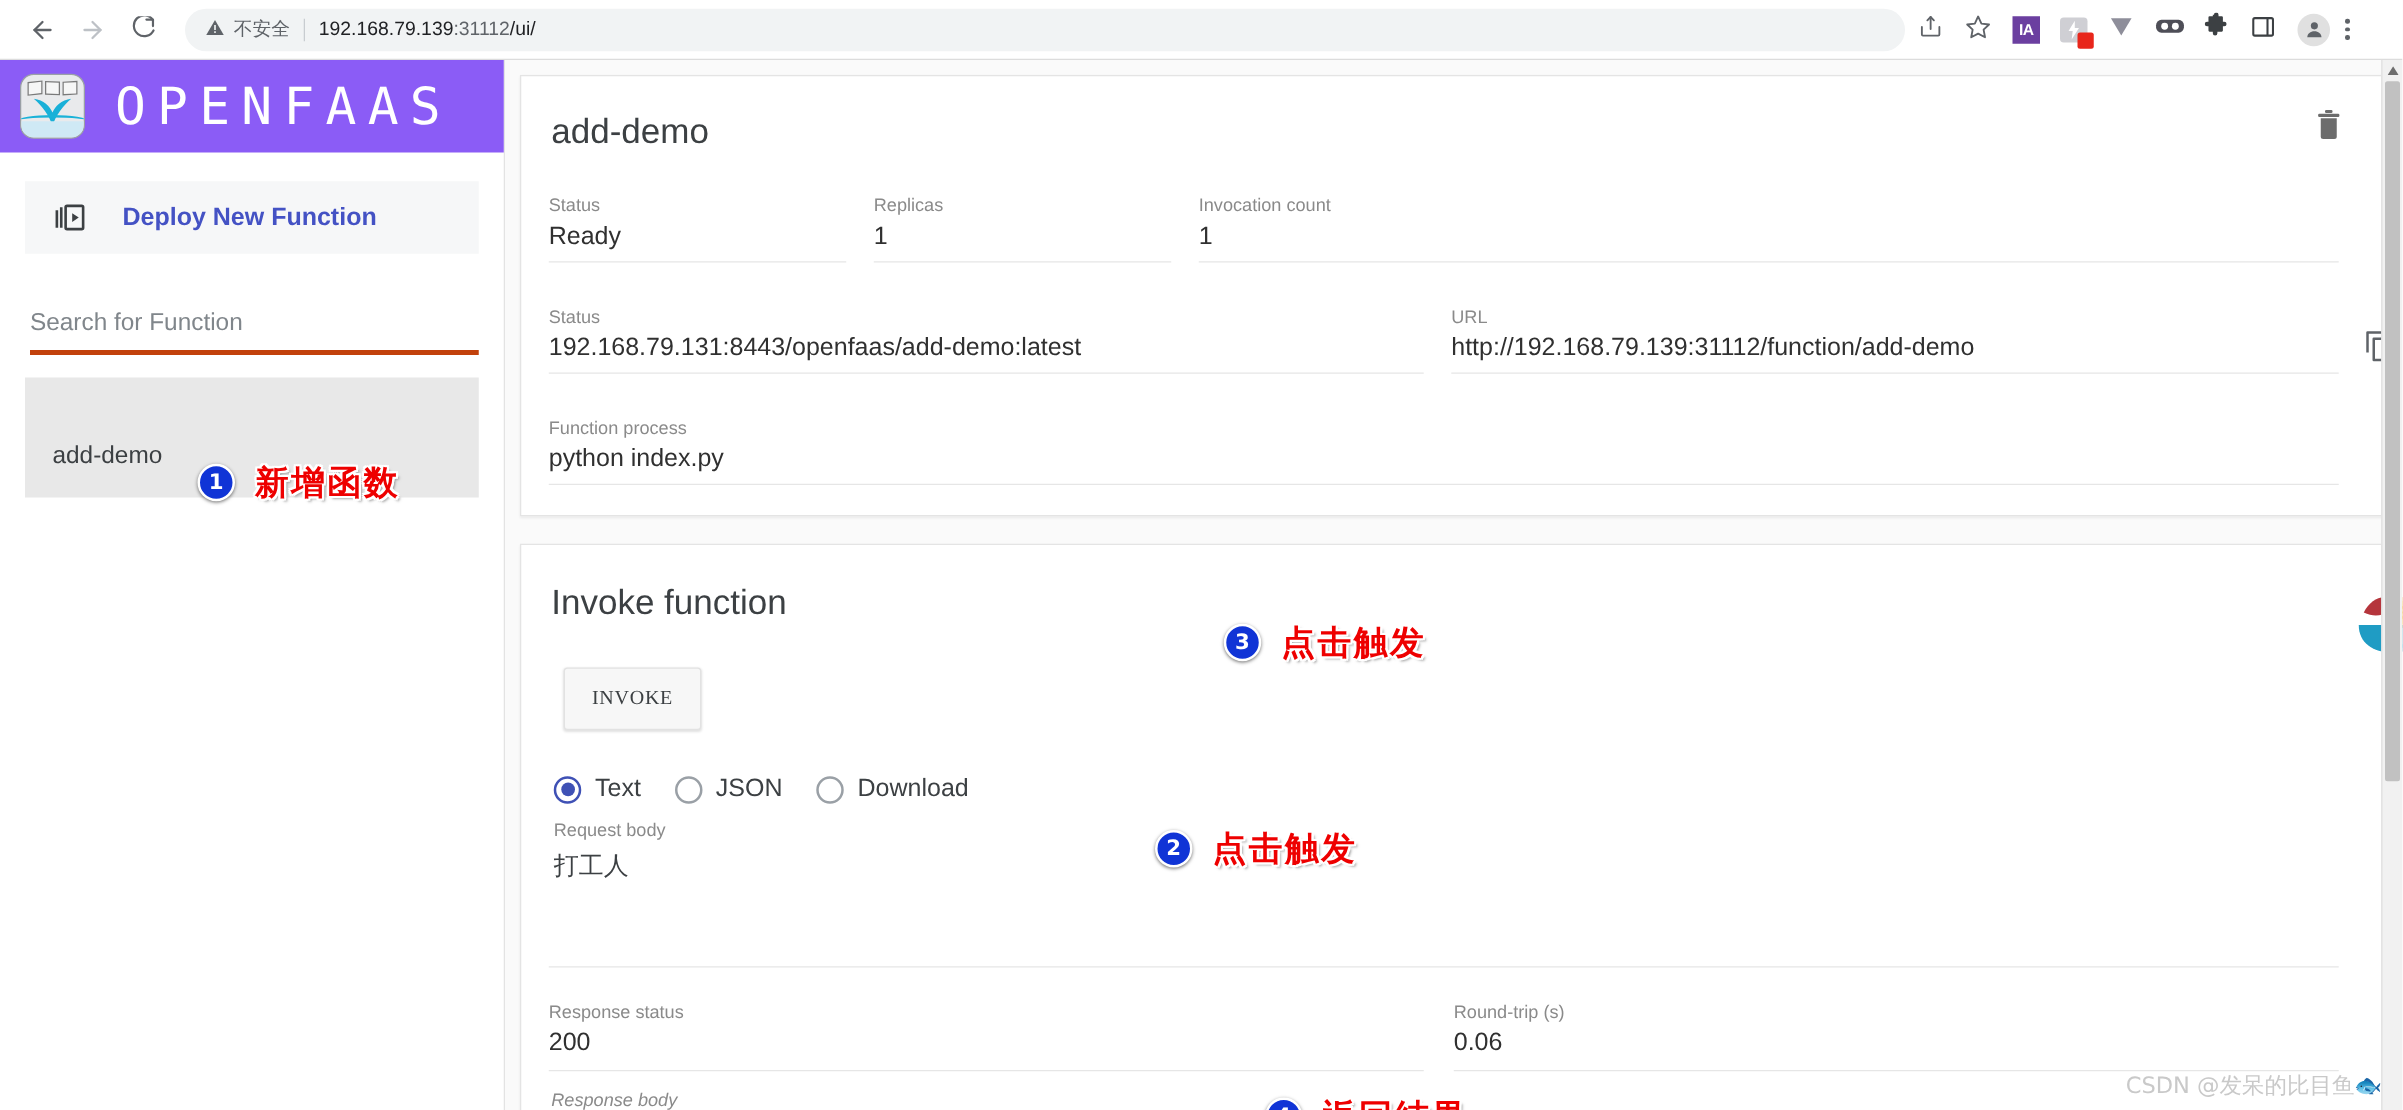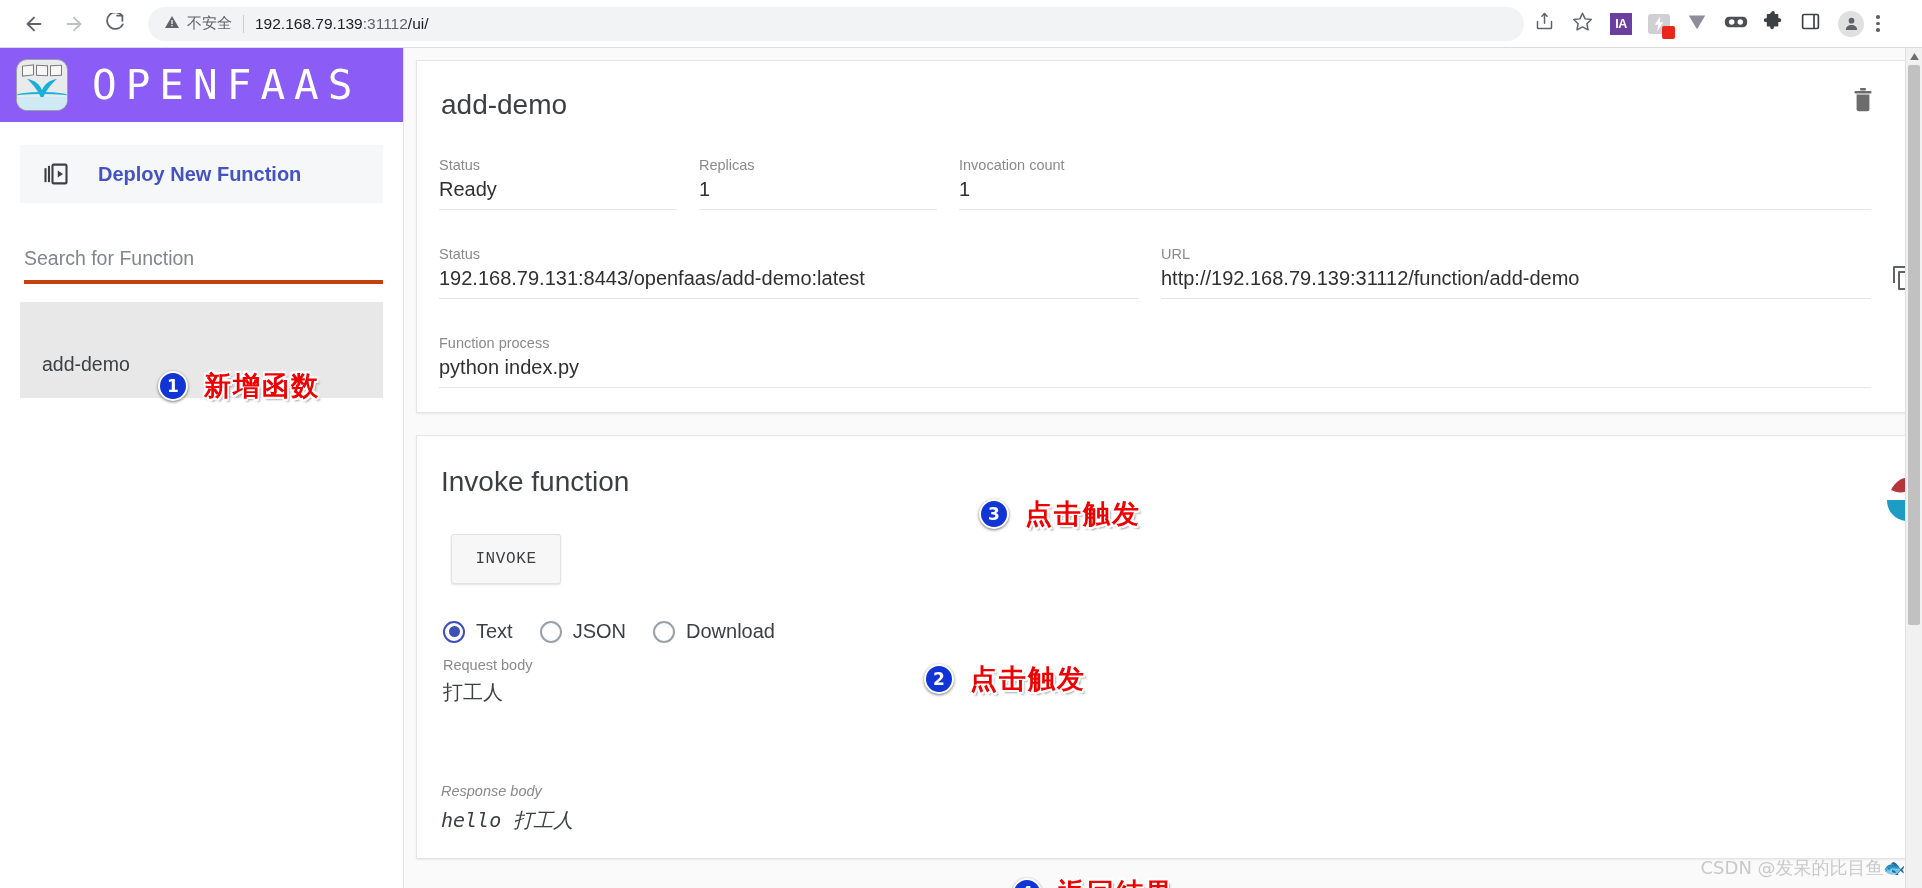--- a/index.html
+++ b/index.html
@@ -290,21 +290,21 @@
   .invoke-btn {
     margin: 36px 0 0 12px;
     width: 110px; height: 50px;
     background: #f7f7f7;
     border: 1px solid #e2e2e2;
     border-radius: 3px;
     box-shadow: 0 1px 2px rgba(0,0,0,0.12);
     font-size: 16px;
     color: #3c4043;
     letter-spacing: 0.6px;
-    font-family: Liberation Mono, monospace;
+    font-family: Liberation Serif, serif;
     cursor: pointer;
   }
 
   .radio-row {
     display: flex;
     align-items: center;
     margin: 36px 0 0 4px;
     gap: 27px;
   }
   .radio-opt { display: flex; align-items: center; gap: 11px; }
@@ -701,20 +701,30 @@
           <span class="radio"></span>
           <span class="radio-label">Download</span>
         </label>
       </div>
 
       <div class="req-block">
         <div class="req-label">Request body</div>
         <div class="req-value">打工人</div>
       </div>
 
+      <div class="resp-row">
+        <div class="resp-field w-respstatus">
+          <div class="field-label">Response status</div>
+          <div class="field-value">200</div>
+        </div>
+        <div class="resp-field w-roundtrip">
+          <div class="field-label">Round-trip (s)</div>
+          <div class="field-value">0.06</div>
+        </div>
+      </div>
 
       <div class="respbody-block">
         <div class="respbody-label">Response body</div>
         <div class="respbody-value">hello 打工人</div>
       </div>
     </div>
 
     <div class="anno anno-3">
       <span class="anno-num">3</span>
       <span class="anno-text">点击触发</span>

